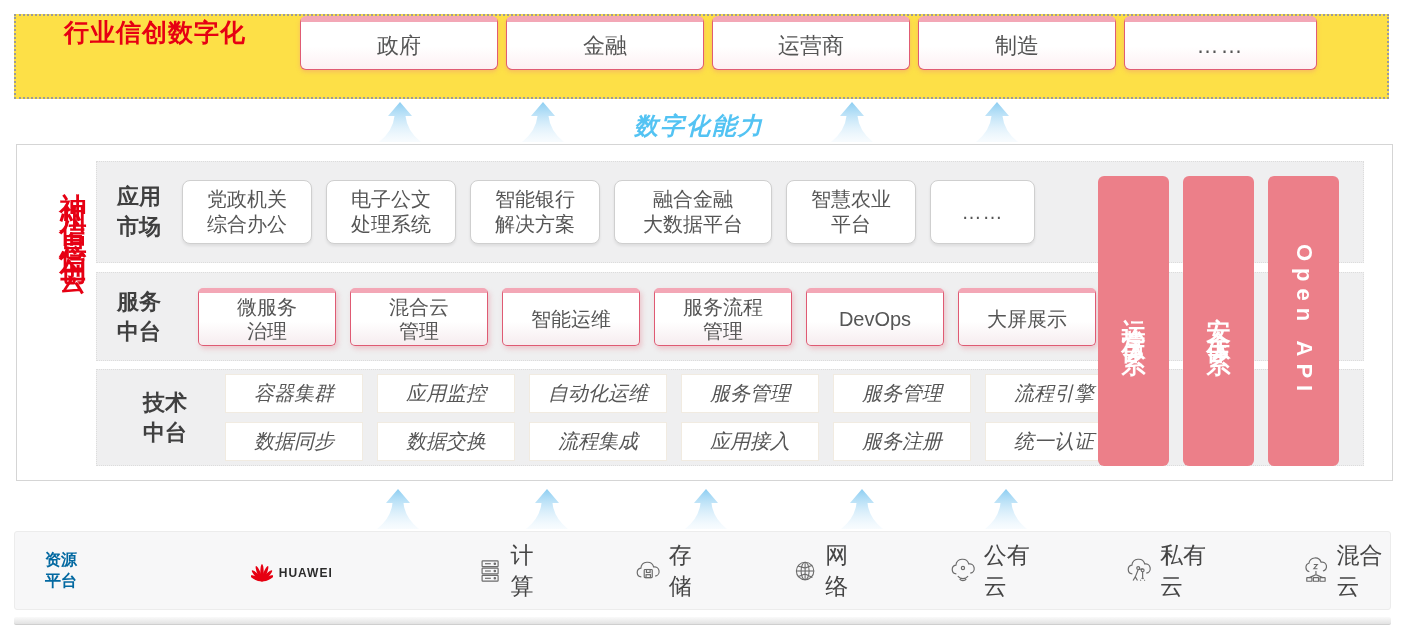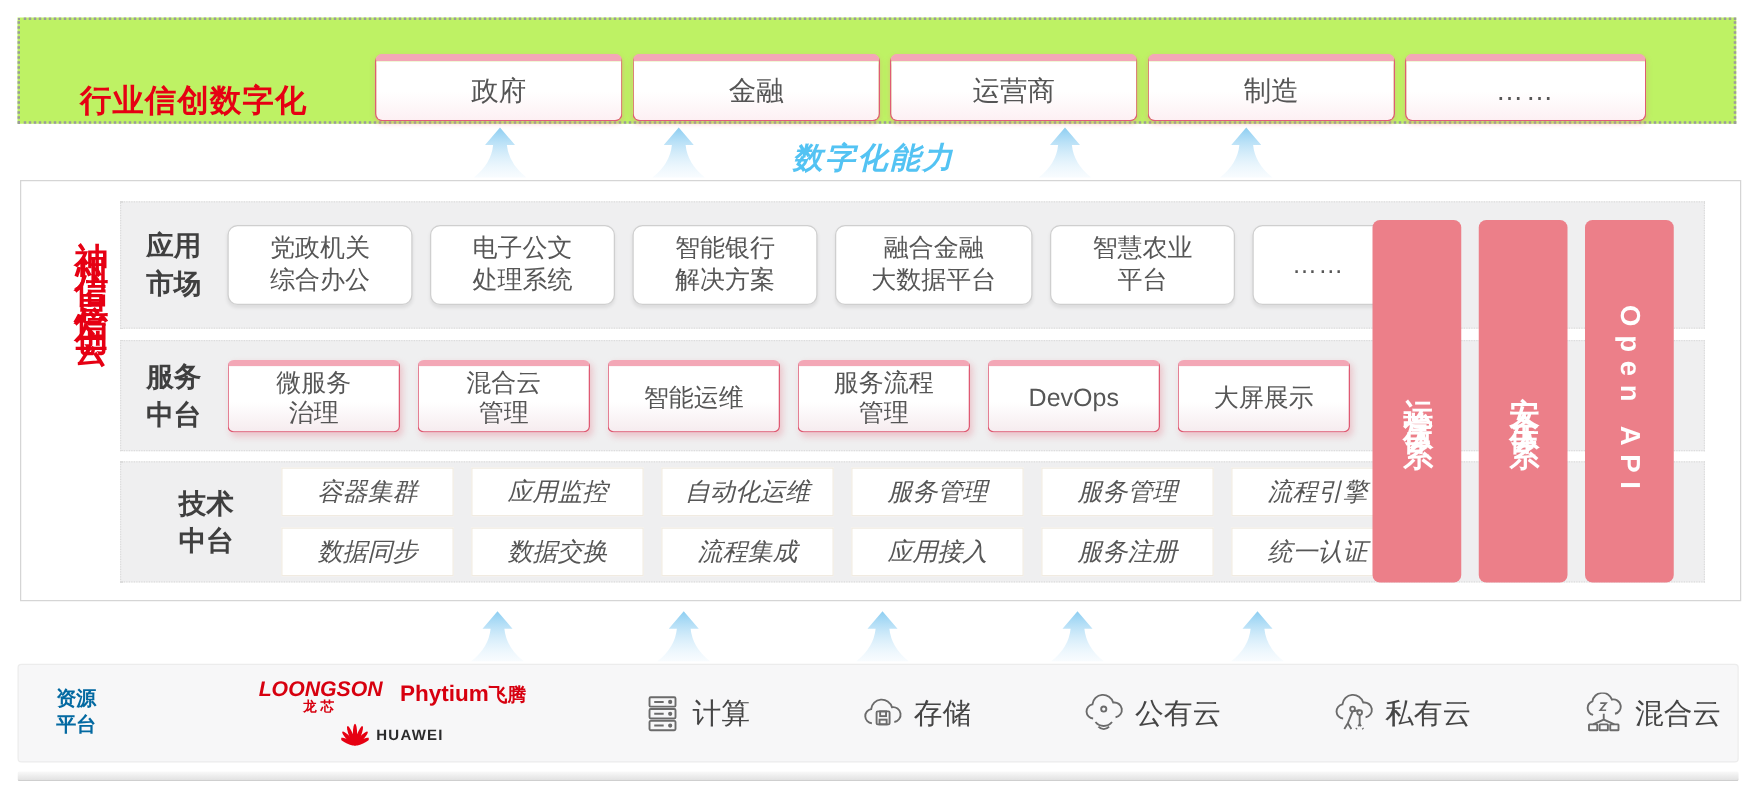--- a/index.html
+++ b/index.html
@@ -2,21 +2,21 @@
 <html><head>
 <meta charset="utf-8">
 <style>
   * { margin:0; padding:0; box-sizing:border-box; }
   html,body { width:1402px; height:632px; background:#ffffff;
     font-family:"Liberation Sans","DejaVu Sans",sans-serif; overflow:hidden; }
   .stage { position:relative; width:1402px; height:632px; }
 
   
   .top-banner { position:absolute; left:14px; top:14px; width:1375px; height:85px;
-    border:2px dotted #9b9b9b; display:flex; align-items:flex-end; background:#bef264; }
+    border:2px dotted #9b9b9b; display:flex; align-items:flex-start; background:#fde047; }
   .banner-label { margin-left:48px; width:228px; color:#e60013; font-size:25px; font-weight:bold; letter-spacing:1px; }
   .tags { display:flex; gap:8px; margin-left:8px; }
   .tag { width:198px; height:54px; border:1px solid #e05c74; border-top:6px solid #f3a7b6;
     border-radius:6px; background:linear-gradient(180deg,#ffffff 52%,#fdf0f3);
     box-shadow:0 2px 4px rgba(236,127,137,.35);
     display:flex; align-items:center; justify-content:center;
     font-size:22px; color:#555; }
   .tag.tag-last { width:193px; letter-spacing:2px; }
 
   
@@ -27,26 +27,26 @@
     color:#53c3f3; letter-spacing:2px; }
 
   
   .main-panel { position:absolute; left:16px; top:144px; width:1377px; height:337px;
     background:#fff; border:1px solid #d5d5d5; }
   .vertical-title { position:absolute; left:38px; top:26px; writing-mode:vertical-rl;
     font-size:27px; font-weight:bold; color:#e60013; letter-spacing:13px; }
   .prow { position:absolute; left:79px; width:1268px; background:#efeff0;
     border:1px dotted #dcdcdc; display:flex; align-items:center; }
   .row-app { top:16px; height:102px; }
-  .row-service { top:127px; height:89px; }
+  .row-service { top:127px; height:89px;gap:16px; }
   .row-tech { top:224px; height:97px;padding-left:26px; }
   .prow-label { width:64px; margin-left:20px; font-size:22px; font-weight:bold;
     color:#3f3f3f; line-height:1.35; white-space:pre-line; }
   .boxes { display:flex; gap:14px; margin-left:1px; align-items:center; }
-  .app-box { width:148px; height:64px; background:#fff; border:1px solid #cfcfcf; border-radius:8px;
+  .app-box { width:130px; height:64px; background:#fff; border:1px solid #cfcfcf; border-radius:8px;
     box-shadow:0 2px 3px rgba(0,0,0,.08);
     display:flex; align-items:center; justify-content:center; text-align:center;
     font-size:20px; color:#565656; line-height:1.25; white-space:pre-line; }
   .app-box.box-last { width:105px; letter-spacing:1px; }
   .svc-box { width:138px; height:58px; border:1px solid #df5a73; border-top:5px solid #f3a7b6;
     border-radius:5px; background:linear-gradient(180deg,#ffffff 55%,#f6ecef);
     box-shadow:2px 3px 5px rgba(233,150,162,.45);
     display:flex; align-items:center; justify-content:center; text-align:center;
     font-size:20px; color:#565656; line-height:1.2; white-space:pre-line; }
   .tech-grid { display:grid; grid-template-columns:repeat(6,138px); gap:9px 14px; margin-left:18px;font-style:italic; }
@@ -201,29 +201,20 @@
     <svg class="up-arrow" style="left:983px" viewBox="0 0 46 42">
         <use href="#arrow-shape"></use>
       </svg>
   </div>
 
   <div class="resource-panel">
     <div class="res-label">资源
 平台</div>
 
     <div class="vendors">
-      <div class="vendor-top">
-        <div class="loongson">
-          <span class="loongson-name">LOONGSON</span>
-          <span class="loongson-sub">龙芯</span>
-        </div>
-        <div class="phytium">
-          <span>Phytium</span><span class="phytium-sub">飞腾</span>
-        </div>
-      </div>
       <div class="huawei">
         <svg width="22" height="20" viewBox="0 0 28 24">
           <g fill="#e60012" transform="translate(14,22)">
             <ellipse rx="2.2" ry="8.5" cx="0" cy="-8" transform="rotate(-66)"></ellipse>
             <ellipse rx="2.2" ry="9.5" cx="0" cy="-9" transform="rotate(-44)"></ellipse>
             <ellipse rx="2.2" ry="10.5" cx="0" cy="-10" transform="rotate(-22)"></ellipse>
             <ellipse rx="2.2" ry="11" cx="0" cy="-10.5"></ellipse>
             <ellipse rx="2.2" ry="10.5" cx="0" cy="-10" transform="rotate(22)"></ellipse>
             <ellipse rx="2.2" ry="9.5" cx="0" cy="-9" transform="rotate(44)"></ellipse>
             <ellipse rx="2.2" ry="8.5" cx="0" cy="-8" transform="rotate(66)"></ellipse>
@@ -251,20 +242,29 @@
       <div class="res-item">
         <svg width="36" height="34" viewBox="0 0 38 36" fill="none" stroke="#6b6b6b" stroke-width="1.6">
           <path d="M10 26a6 6 0 0 1-.6-11.9A9 9 0 0 1 27 12.5 6.3 6.3 0 0 1 29 25"></path>
           <rect x="14" y="16" width="11" height="11" rx="1"></rect>
           <rect x="17" y="16" width="5" height="4"></rect>
             <rect x="16.5" y="23" width="6" height="4"></rect>
         </svg>
         <span>存储</span>
       </div>
       <div class="res-item">
+        <svg width="34" height="34" viewBox="0 0 36 36" fill="none" stroke="#6b6b6b" stroke-width="1.5">
+          <circle cx="18" cy="18" r="12"></circle>
+          <ellipse cx="18" cy="18" rx="5.5" ry="12"></ellipse>
+          <line x1="6" y1="18" x2="30" y2="18"></line>
+          <path d="M8 11 L18 14 L28 10 M8 26 L18 22 L28 27 M18 6 L18 30"></path>
+        </svg>
+        <span>网络</span>
+      </div>
+      <div class="res-item">
         <svg width="36" height="34" viewBox="0 0 38 36" fill="none" stroke="#6b6b6b" stroke-width="1.6">
           <path d="M10 22a6 6 0 0 1-.6-11.9A9 9 0 0 1 27 8.5 6.3 6.3 0 0 1 29 21"></path>
           <circle cx="19" cy="14" r="2.2"></circle>
           <path d="M12 25a9 9 0 0 0 14 0"></path>
           <path d="M14.5 29a6 6 0 0 0 9 0"></path>
         </svg>
         <span>公有云</span>
       </div>
       <div class="res-item">
         <svg width="36" height="34" viewBox="0 0 38 36" fill="none" stroke="#6b6b6b" stroke-width="1.6">

